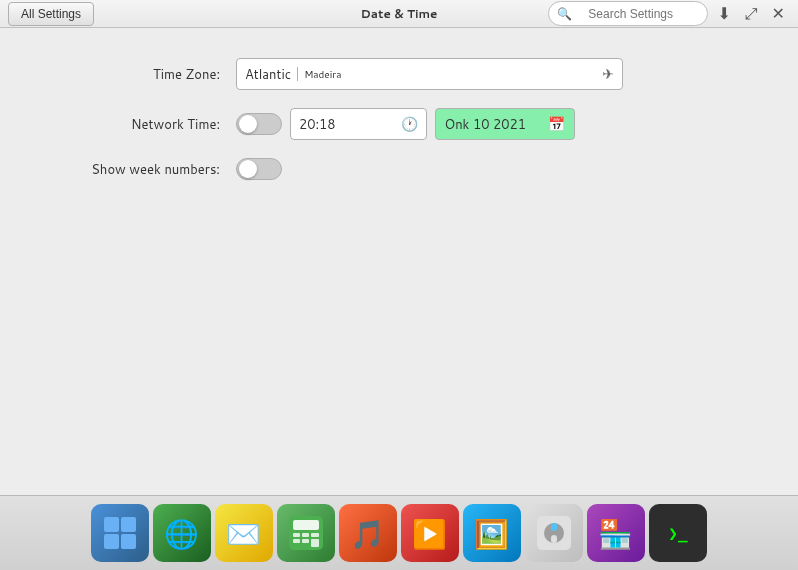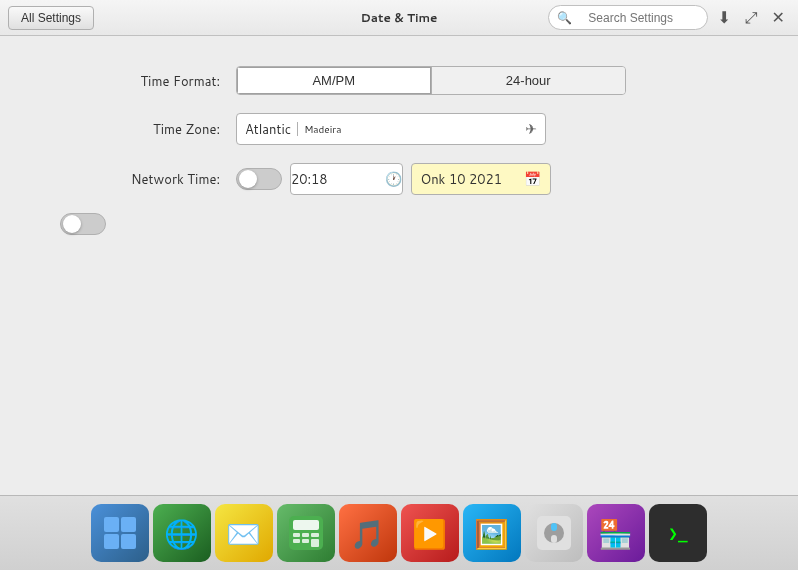--- a/index.html
+++ b/index.html
@@ -15,21 +15,21 @@
     }
 
     
     .titlebar {
       display: flex;
       align-items: center;
       justify-content: space-between;
       background: linear-gradient(to bottom, #f5f5f5, #e8e8e8);
       border-bottom: 1px solid #c0c0c0;
       padding: 0 8px;
-      height: 36px;
+      height: 28px;
     }
 
     .titlebar-left {
       display: flex;
       align-items: center;
     }
 
     .all-settings-btn {
       background: linear-gradient(to bottom, #f9f9f9, #e0e0e0);
       border: 1px solid #b0b0b0;
@@ -141,21 +141,21 @@
       background: #b0b0b0;
     }
 
     
     .timezone-group {
       display: flex;
       align-items: center;
       border: 1px solid #b0b0b0;
       border-radius: 4px;
       background: white;
-      width: 310px;
+      width: 387px;
       padding: 5px 8px;
       gap: 6px;
     }
 
     .timezone-region {
       color: #333;
       font-size: 13px;
     }
 
     .timezone-divider {
@@ -197,40 +197,40 @@
       left: 2px;
       box-shadow: 0 1px 3px rgba(0,0,0,0.3);
     }
 
     .time-input-box {
       display: flex;
       align-items: center;
       background: white;
       border: 1px solid #b0b0b0;
       border-radius: 4px;
-      padding: 5px 0;
-      gap: 4px;
+      padding: 5px 8px;
+      gap: 12px;
     }
 
     .time-value {
       font-size: 13px;
       color: #333;
       width: 90px;
     }
 
     .clock-icon {
       color: #666;
       font-size: 14px;
       cursor: pointer;
     }
 
     .date-input-box {
       display: flex;
       align-items: center;
-      background: #fef9c3;
+      background: #86efac;
       border: 1px solid #b0b0b0;
       border-radius: 4px;
       padding: 5px 8px;
       gap: 4px;
     }
 
     .date-value {
       font-size: 13px;
       color: #333;
       width: 100px;
@@ -306,28 +306,20 @@
       <input type="text" placeholder="Search Settings" style="">
     </div>
     <button class="titlebar-btn">⬇</button>
     <button class="titlebar-btn">⤢</button>
     <button class="titlebar-btn">✕</button>
   </div>
 </div>
 
 <div class="main-content">
 
-  <div class="settings-row">
-    <span class="settings-label">Time Format:</span>
-    <div class="time-format-group">
-      <button class="time-format-btn active">AM/PM</button>
-      <div class="time-format-divider"></div>
-      <button class="time-format-btn">24-hour</button>
-    </div>
-  </div>
 
   <div class="settings-row">
     <span class="settings-label">Time Zone:</span>
     <div class="timezone-group">
       <span class="timezone-region">Atlantic</span>
       <div class="timezone-divider"></div>
       <span class="timezone-city">Madeira</span>
       <span class="location-icon">✈</span>
     </div>
   </div>
@@ -343,20 +335,21 @@
         <span class="clock-icon">🕐</span>
       </div>
       <div class="date-input-box">
         <span class="date-value">Onk 10 2021</span>
         <span class="calendar-icon">📅</span>
       </div>
     </div>
   </div>
 
   <div class="settings-row">
+    <span class="settings-label">Show week numbers:</span>
     <div class="toggle">
       <div class="toggle-knob"></div>
     </div>
   </div>
 
 </div>
 
 <div class="dock">
   <div class="dock-icon dock-icon-mosaic">
     <div class="dock-icon-inner">

